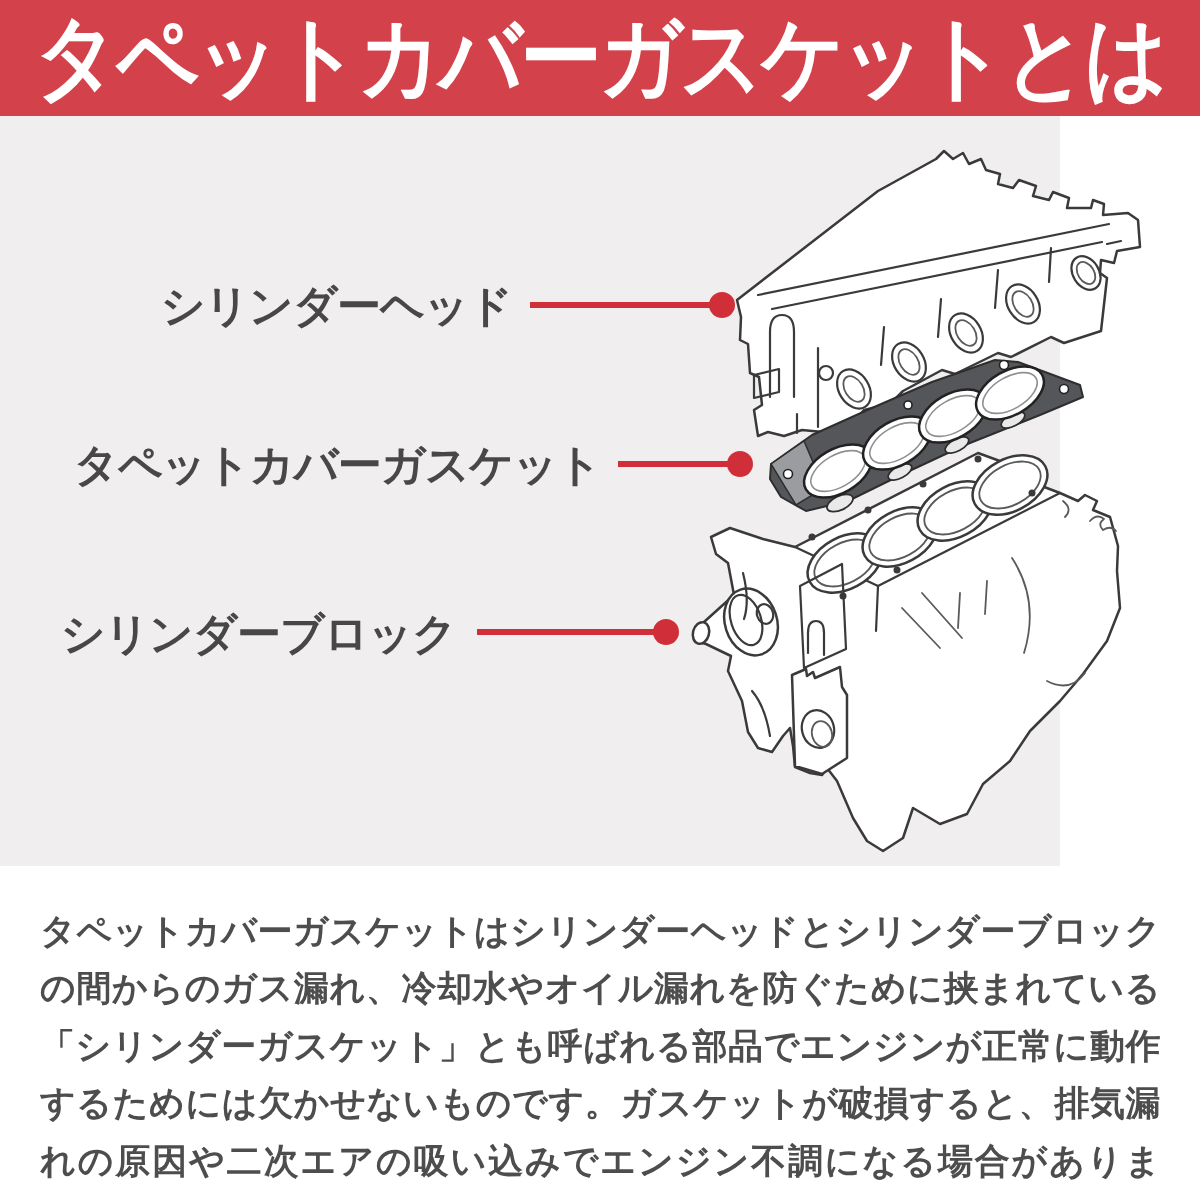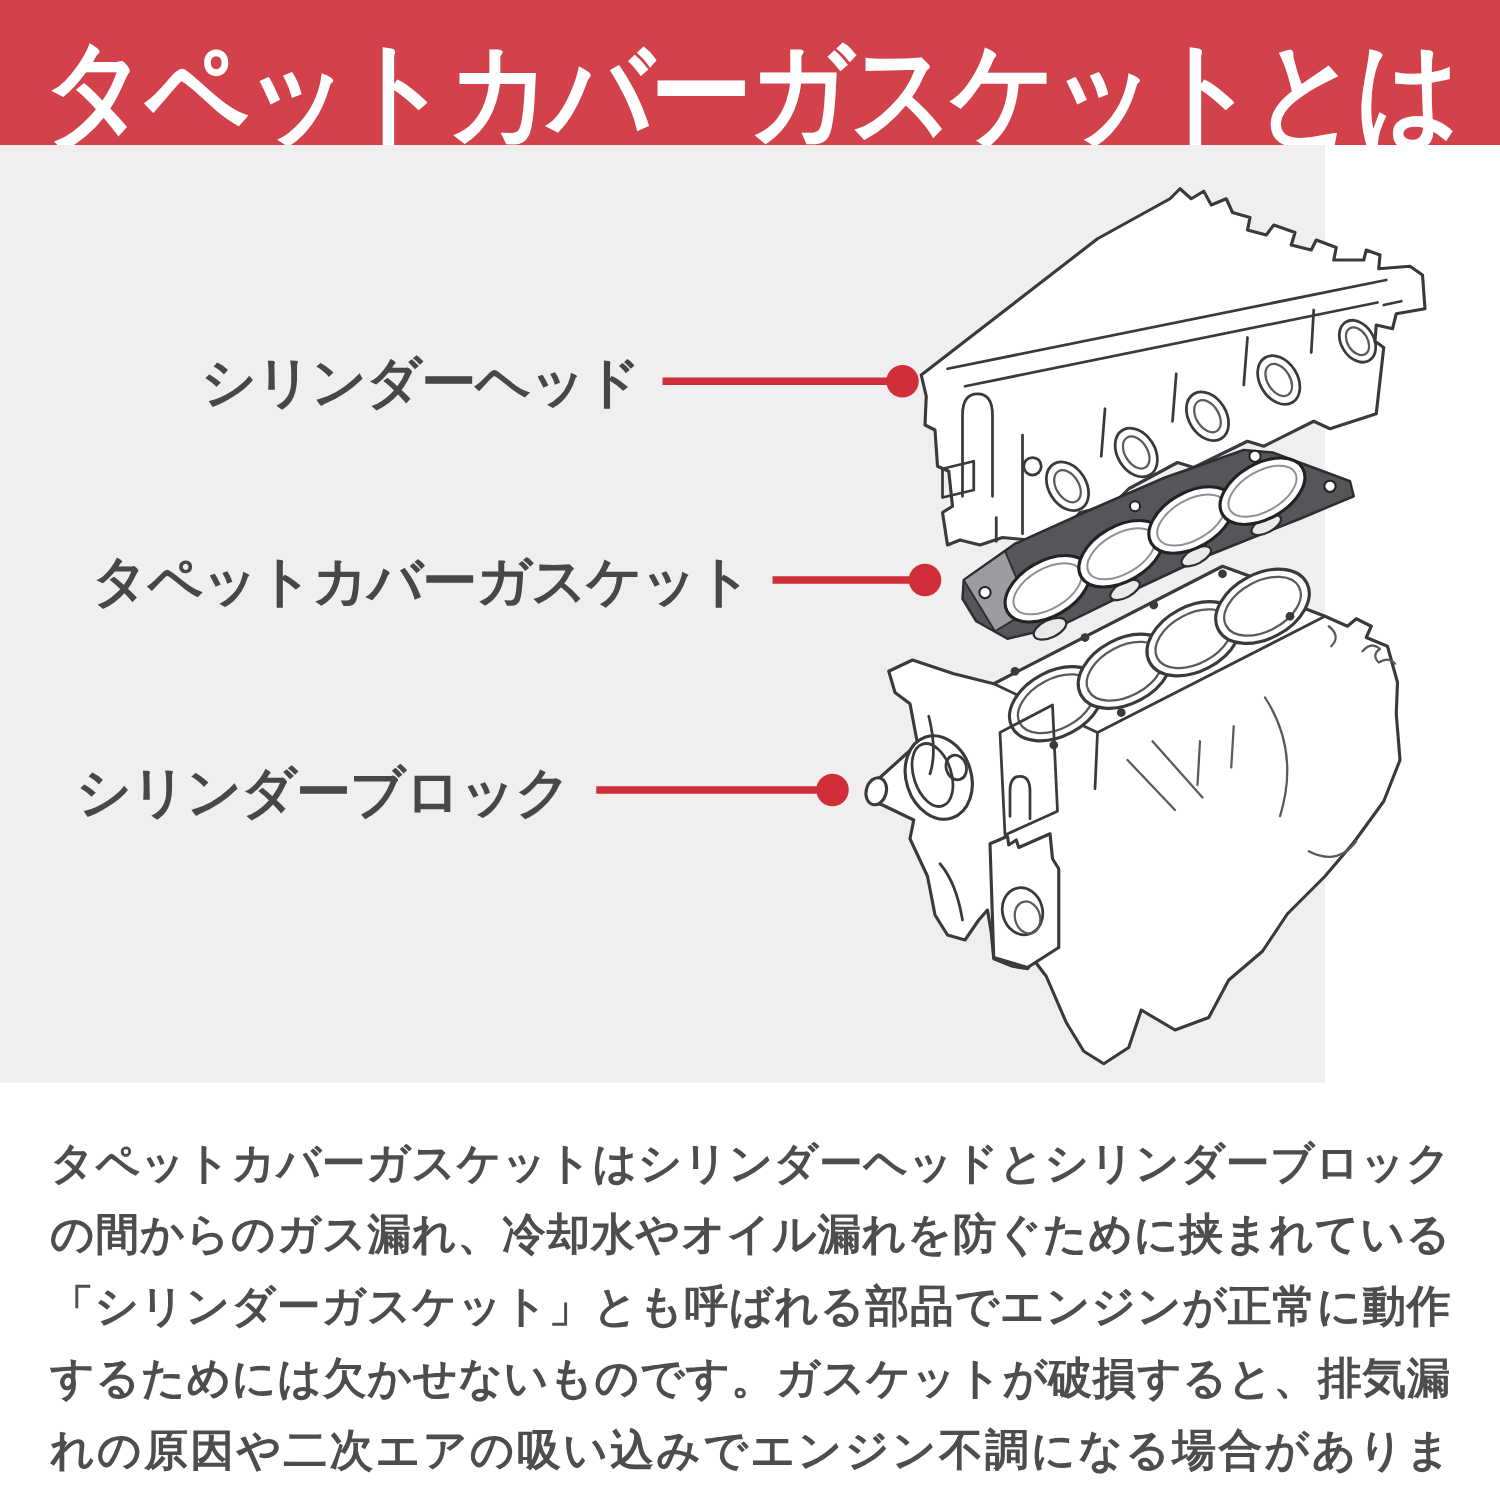--- a/index.html
+++ b/index.html
@@ -5,21 +5,21 @@
   html,body { margin:0; padding:0; }
   body {
     width:1200px; height:1200px;
     background:#ffffff;
     font-family:"Liberation Sans","DejaVu Sans",sans-serif;
     overflow:hidden;
   }
   .banner {
     width:1200px; height:116px;
     background:#d3414a;
-    display:flex; align-items:flex-end; justify-content:center;
+    display:flex; align-items:center; justify-content:center;
   }
   .banner h1 {
     margin:0;
     color:#ffffff;
     font-size:82px;
     font-weight:900;
     letter-spacing:-3px;
     line-height:1;
     white-space:nowrap;
     transform:scaleY(1.12);

